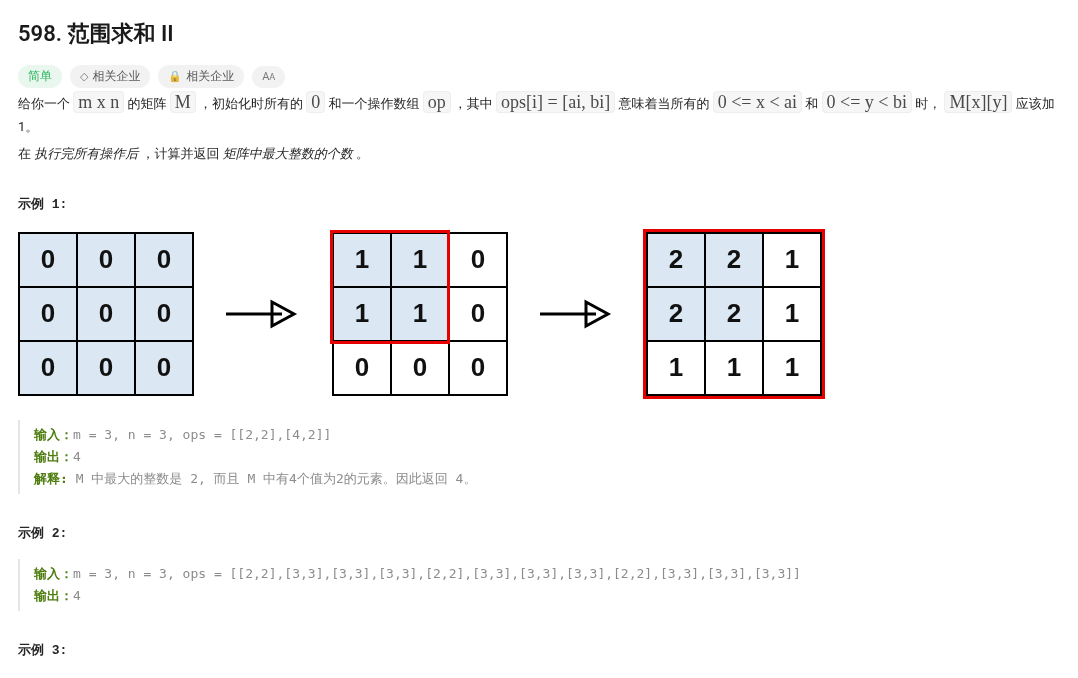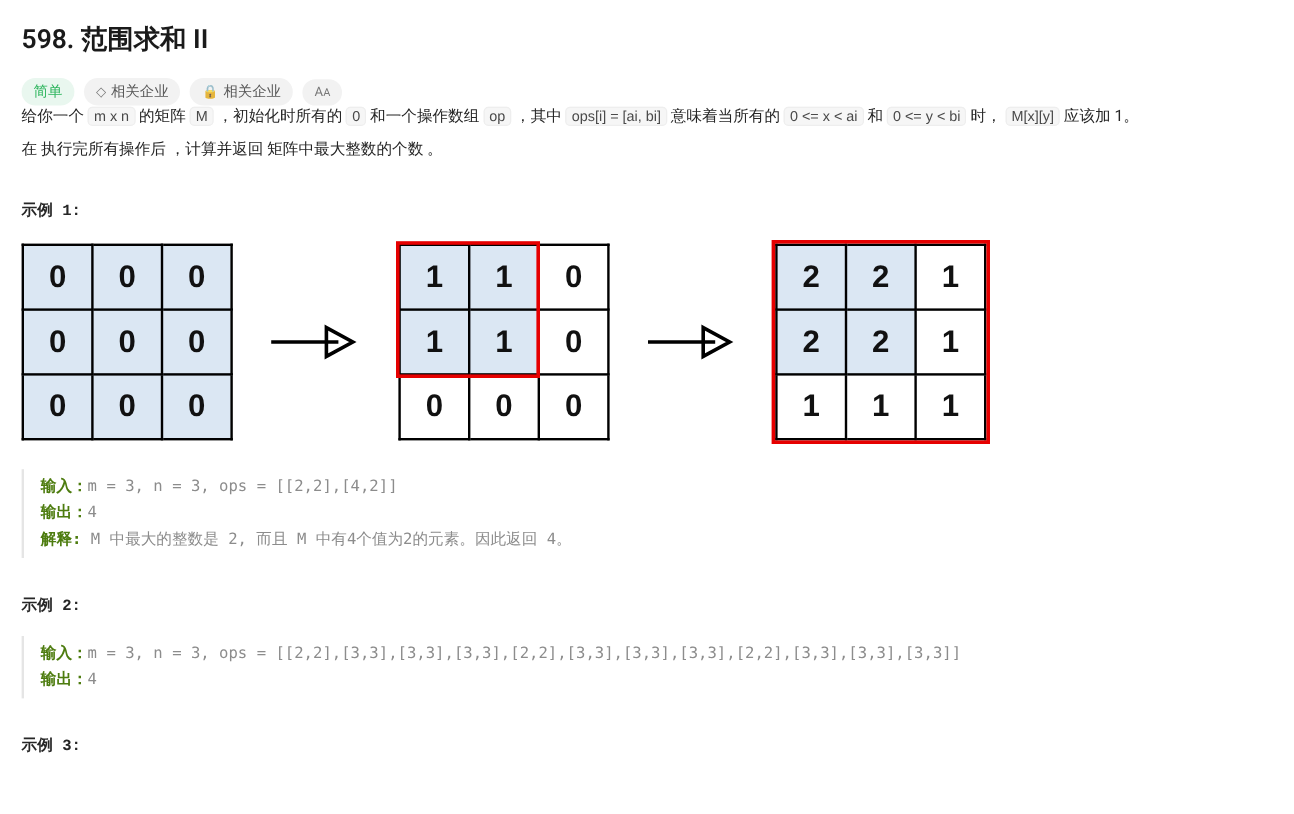--- a/index.html
+++ b/index.html
@@ -29,25 +29,25 @@
     background: #f2f2f2;
   }
   .tag.easy { color: #2db55d; background: #e9f7ef; font-weight: 500; }
   .tag .ico { font-size: 11px; opacity: 0.8; }
   .desc { margin: 0 0 6px 0; font-size: 13px; color: #262626; }
   code.inline {
     background: #f6f6f6;
     border: 1px solid #eee;
     border-radius: 4px;
     padding: 0 4px;
-    font-family: Liberation Sans, sans-serif;
-    font-size: 12px;
+    font-family: Liberation Serif, serif;
+    font-size: 18px;
     color: #4a4a4a;
   }
-  .em { }
+  .em { font-style: italic; }
   .section-label { font-weight: 700; font-size: 13px; margin: 30px 0 14px 0; font-family: Liberation Mono, monospace; }
   .diagram-row {
     display: flex; align-items: center; gap: 30px;
     margin: 16px 0 24px 0;
   }
   .grid3 {
     border-collapse: collapse;
     background: #fff;
   }
   .grid3 td {

